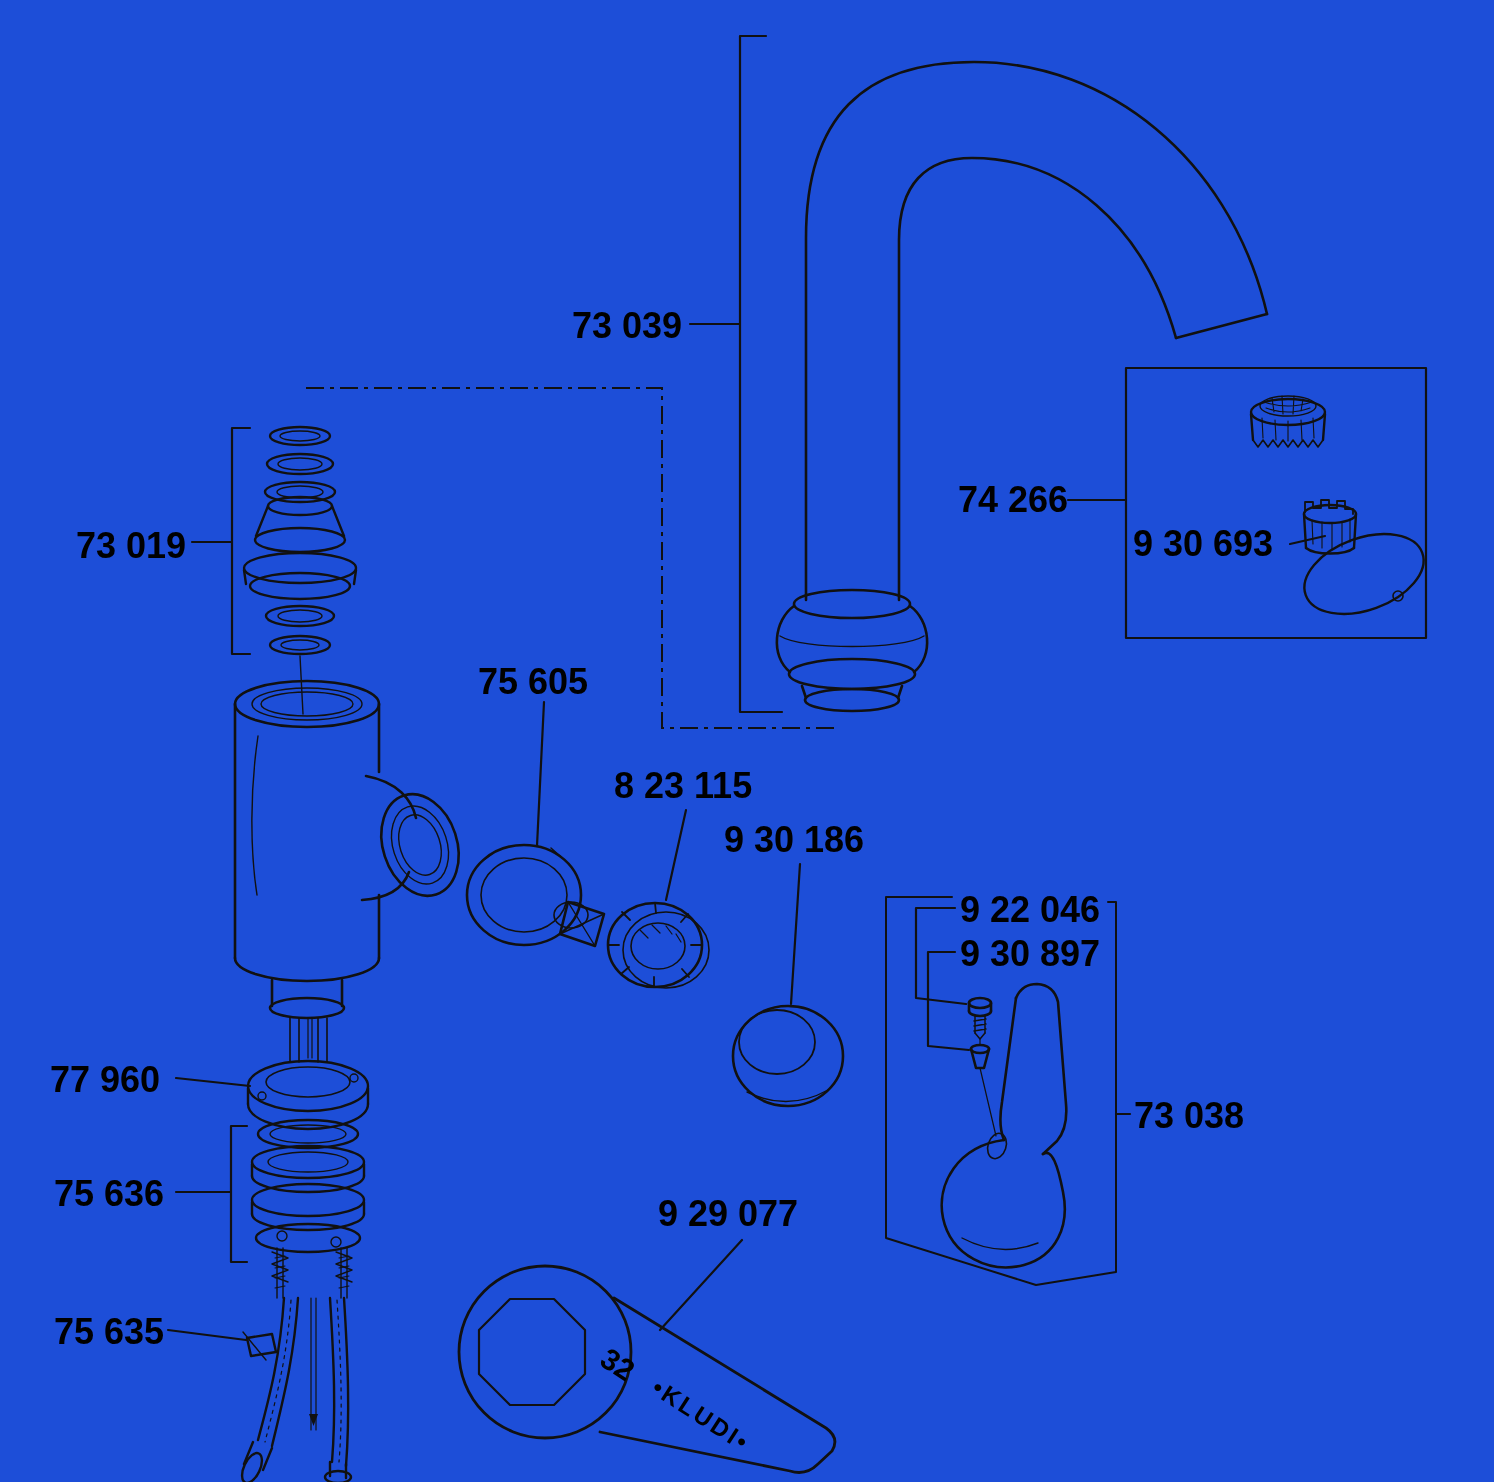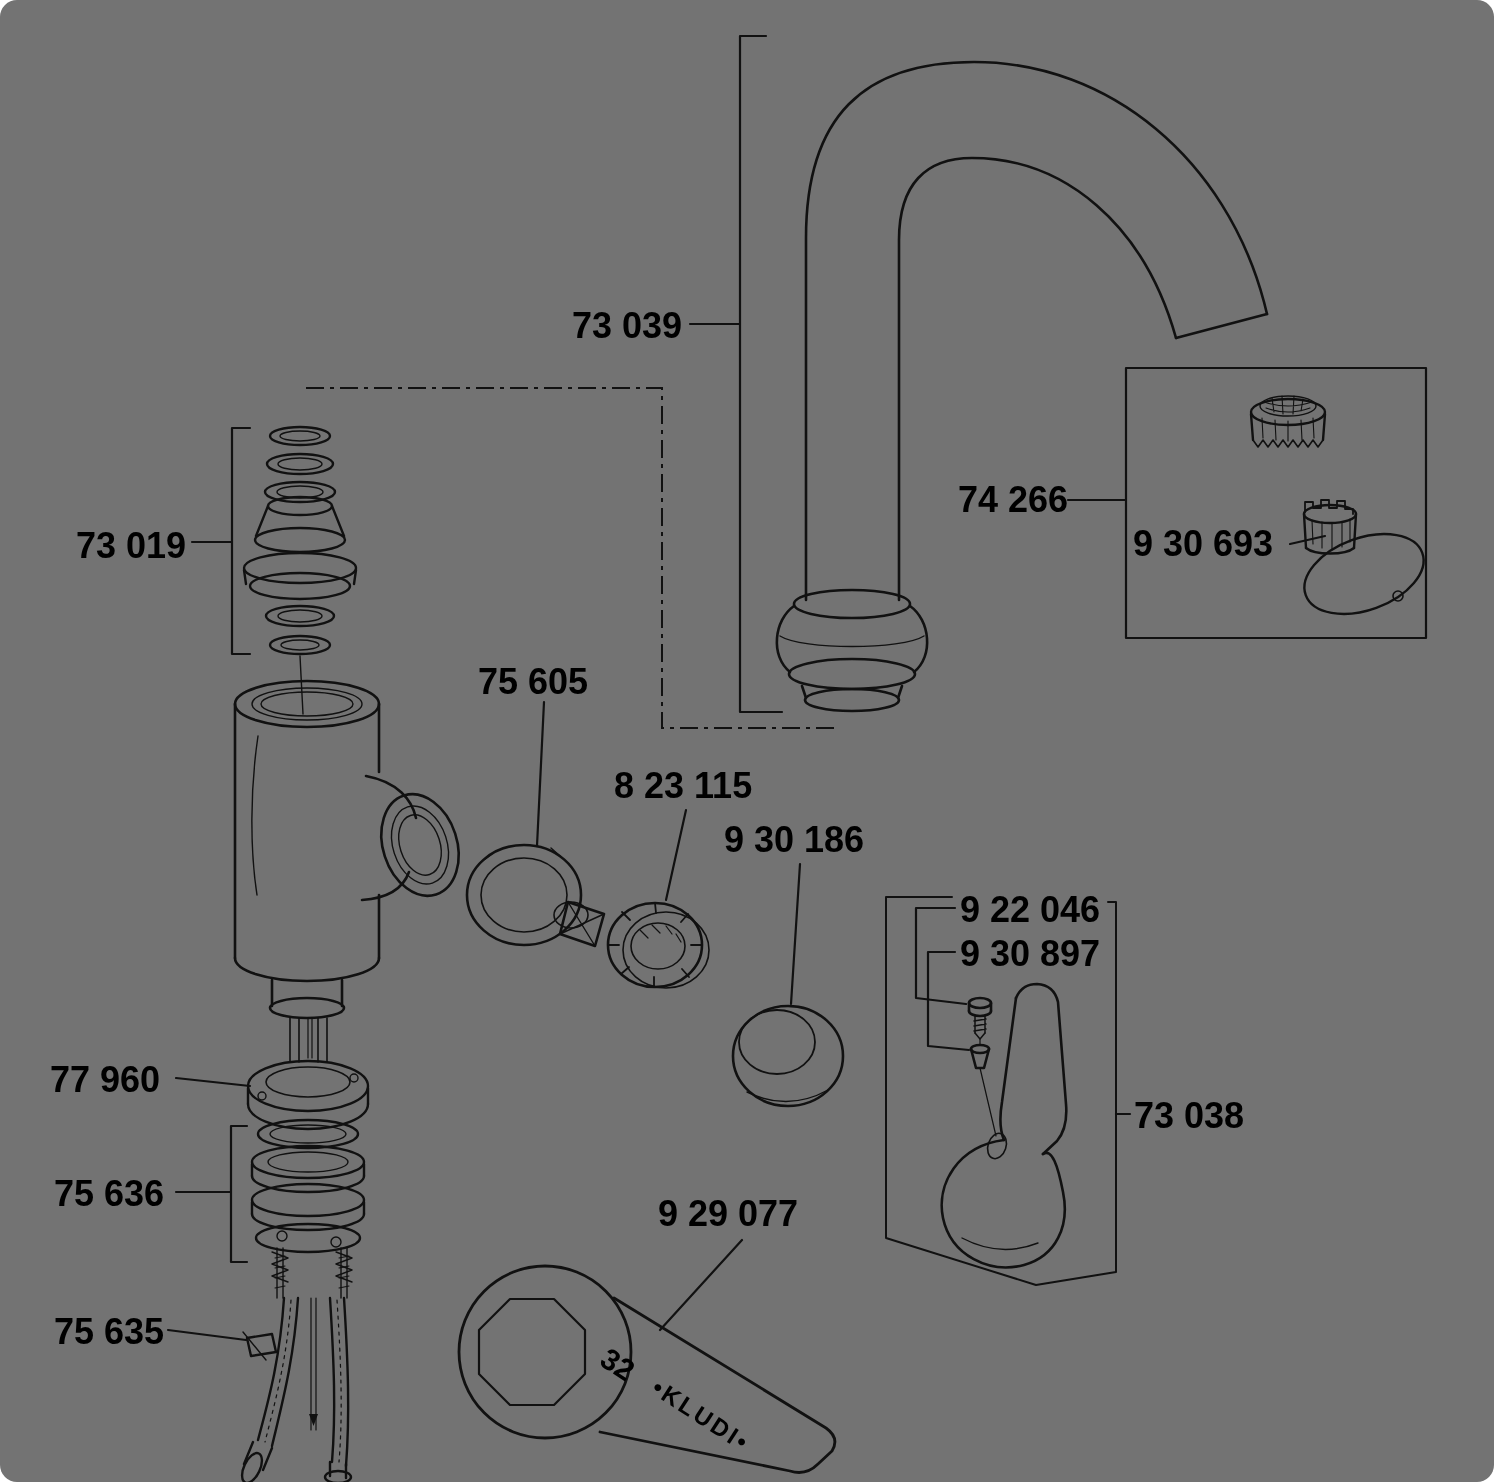--- a/index.html
+++ b/index.html
@@ -1,16 +1,16 @@
 <!DOCTYPE html>
 <html><head>
 <meta charset="utf-8">
 <style>
   html,body{margin:0;padding:0;background:#ffffff;}
-  .canvas{position:relative;width:1494px;height:1482px;background:#737373;overflow:hidden;border-radius:17px;}
+  .canvas{position:relative;width:1494px;height:1482px;background:#1d4ed8;overflow:hidden;}
   svg{display:block;}
   text.label{
     font-family:"Liberation Sans","DejaVu Sans",sans-serif;
     font-size:36px;font-weight:700;fill:#000;stroke:none;
   }
   text.mark-size{
     font-family:"Liberation Sans","DejaVu Sans",sans-serif;
     font-size:30px;font-weight:700;fill:#000;stroke:none;
   }
   text.mark-brand{

